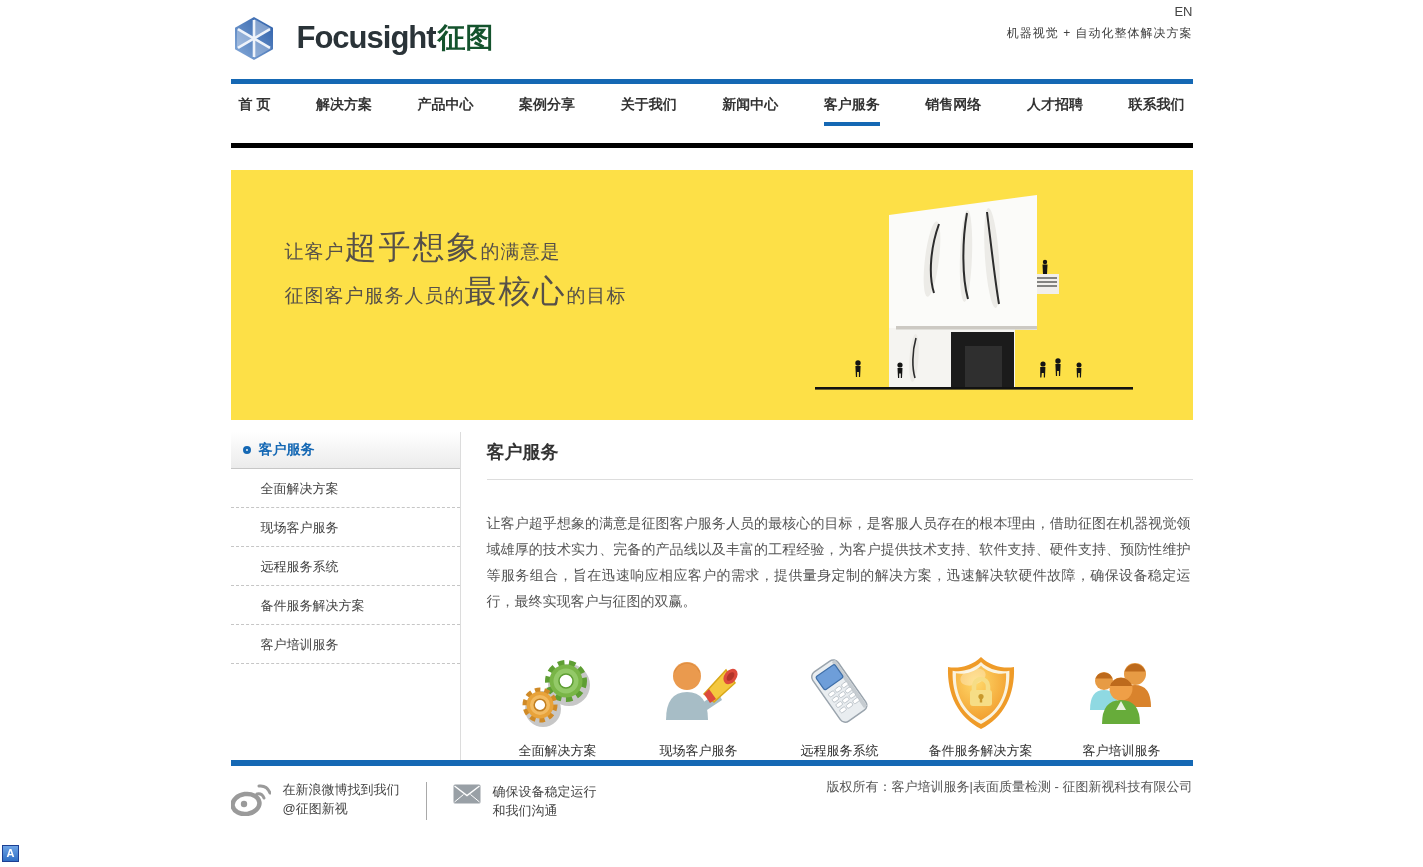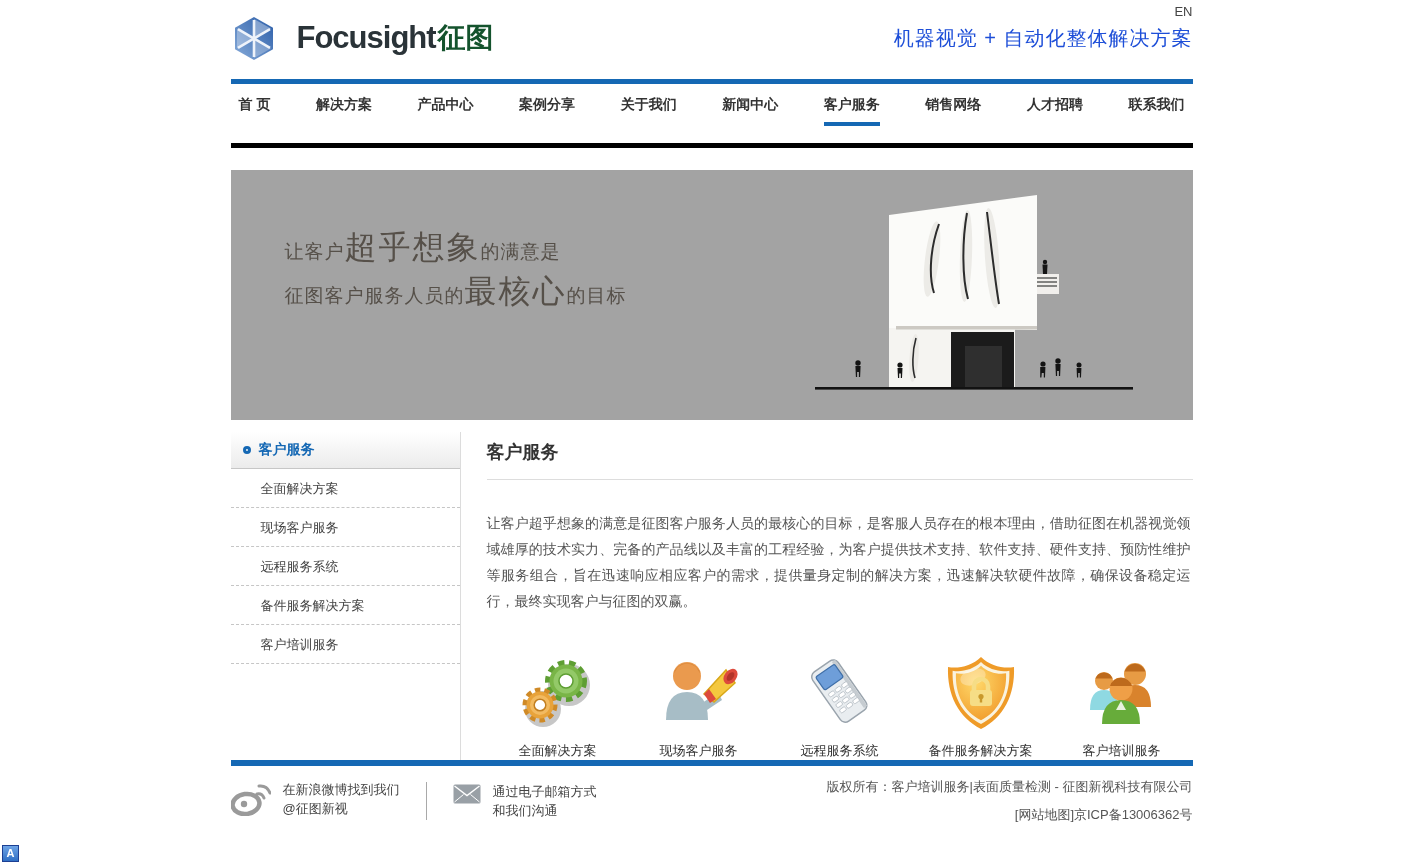--- a/index.html
+++ b/index.html
@@ -7,33 +7,33 @@
   .container { width:962px; margin:0 auto; position:relative; }
 
   
   .header { height:79px; position:relative; }
   .logo { position:absolute; left:0; top:14px; display:flex; align-items:center; cursor:pointer; }
   .logo svg { display:block; }
   .logo-text { font-size:31px; font-weight:bold; color:#2a3338; letter-spacing:-1px; margin-left:20px; }
   .logo-cn { font-size:28px; font-weight:bold; color:#14532d; margin-left:2px; }
   .header-right { position:absolute; right:0; top:2px; text-align:right; }
   .lang { font-size:13px; color:#444; display:inline-block; cursor:pointer; }
-  .tagline { font-size:20px; color:#1d4ed8; margin-top:5px; letter-spacing:1px;margin-left:6px; }
+  .tagline { font-size:12px; color:#404040; margin-top:5px; letter-spacing:1px;margin-left:6px; }
 
   .blue-bar { height:5px; background:#1568b4; }
 
   
   .nav { height:64px; border-bottom:5px solid #000000; display:flex; justify-content:space-between; padding:0 8px; }
   .nav-item { padding-top:12px; font-size:14px; font-weight:bold; color:#333; text-align:center; cursor:pointer; }
   .nav-item .nav-label { display:block; height:17px; }
   .nav-item .nav-underline { display:block; height:4px; margin-top:9px; background:transparent; }
   .nav-item.active .nav-underline { background:#1568b4; }
 
   
-  .banner { margin-top:22px; height:250px; background:#a3a3a3; position:relative; overflow:hidden; }
+  .banner { margin-top:22px; height:250px; background:#fde047; position:relative; overflow:hidden; }
   .banner-slogan { position:absolute; left:54px; top:56px; color:#565049; }
   .banner-slogan .line { display:block; white-space:nowrap; }
   .banner-slogan .sm { font-size:19px; letter-spacing:1px; }
   .banner-slogan .lg { font-size:32px; letter-spacing:2px; }
   .banner-art { position:absolute; right:2px; bottom:0; }
 
   
   .content { display:flex; margin-top:12px; min-height:326px; align-items:stretch; }
   .sidebar { width:230px; border-right:1px solid #dcdcdc; }
   .sidebar-head { height:37px; display:flex; align-items:center; padding-left:12px; background:linear-gradient(#ffffff,#ebebeb); border-bottom:1px solid #c6c6c6; }
@@ -354,26 +354,25 @@
       <div class="f-block">
         <span class="f-icon">
           <svg width="28" height="20" viewBox="0 0 28 20">
             <rect x="0.5" y="0.5" width="27" height="19" rx="1.5" fill="#99a0a6"></rect>
             <polyline points="1.5,2 14,11.5 26.5,2" fill="none" stroke="#ffffff" stroke-width="1.4"></polyline>
             <line x1="1.5" y1="18" x2="10.5" y2="10.5" stroke="#ffffff" stroke-width="1"></line>
             <line x1="26.5" y1="18" x2="17.5" y2="10.5" stroke="#ffffff" stroke-width="1"></line>
           </svg>
         </span>
         <span class="f-text">
-          <span>通过电子邮箱方式</span><br>
+          <span>确保设备稳定运行</span><br>
           <span>和我们沟通</span>
         </span>
       </div>
     </div>
     <div class="footer-right">
       <div>版权所有：客户培训服务|表面质量检测 - 征图新视科技有限公司</div>
-      <div class="icp">[网站地图]京ICP备13006362号</div>
     </div>
   </div>
 
 </div>
 
 <div class="translate-badge">A</div>
 
 </body></html>

